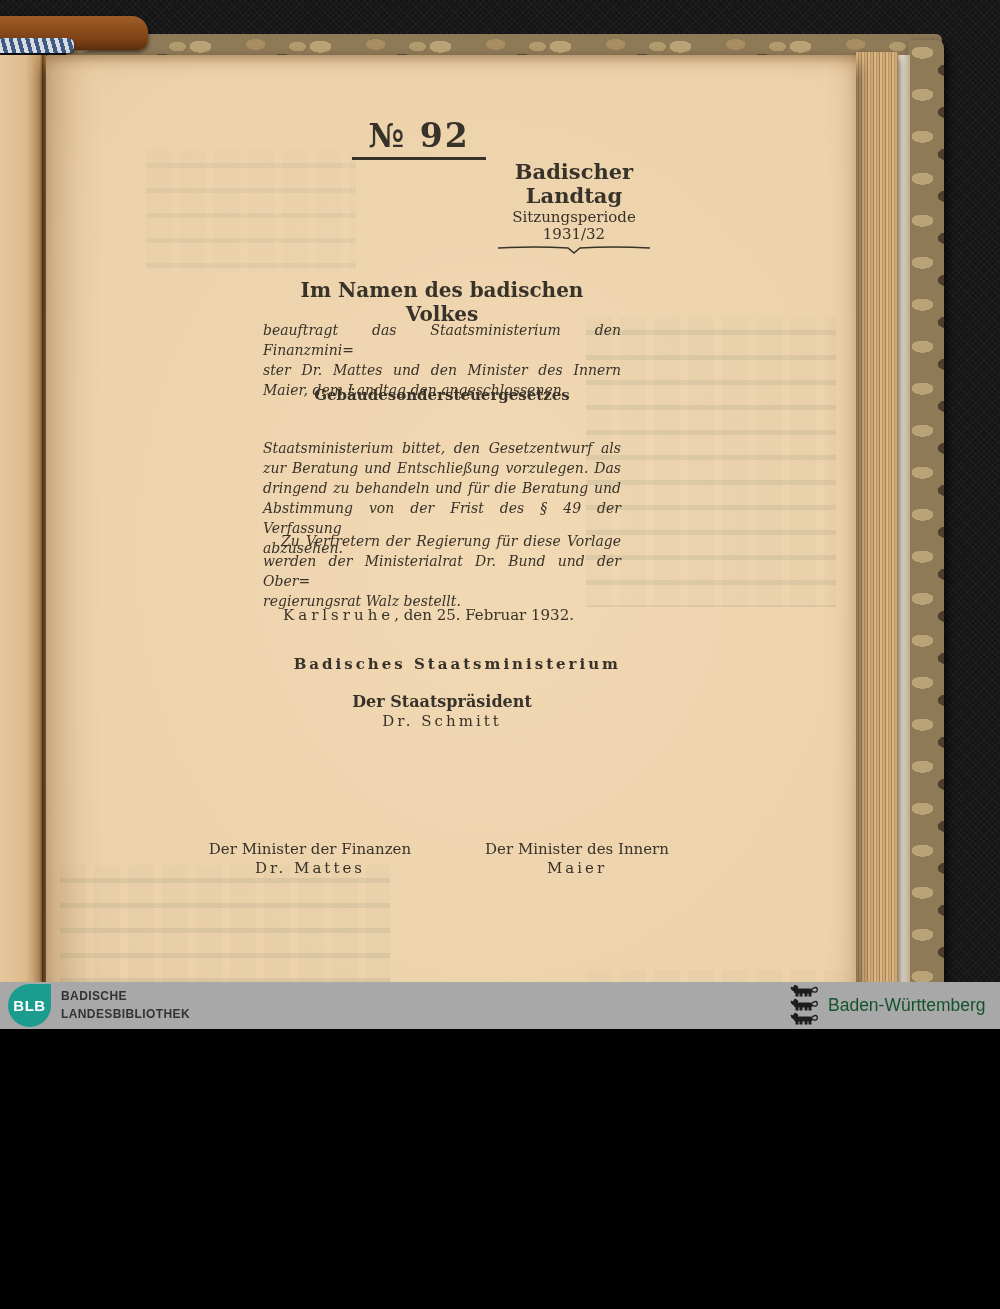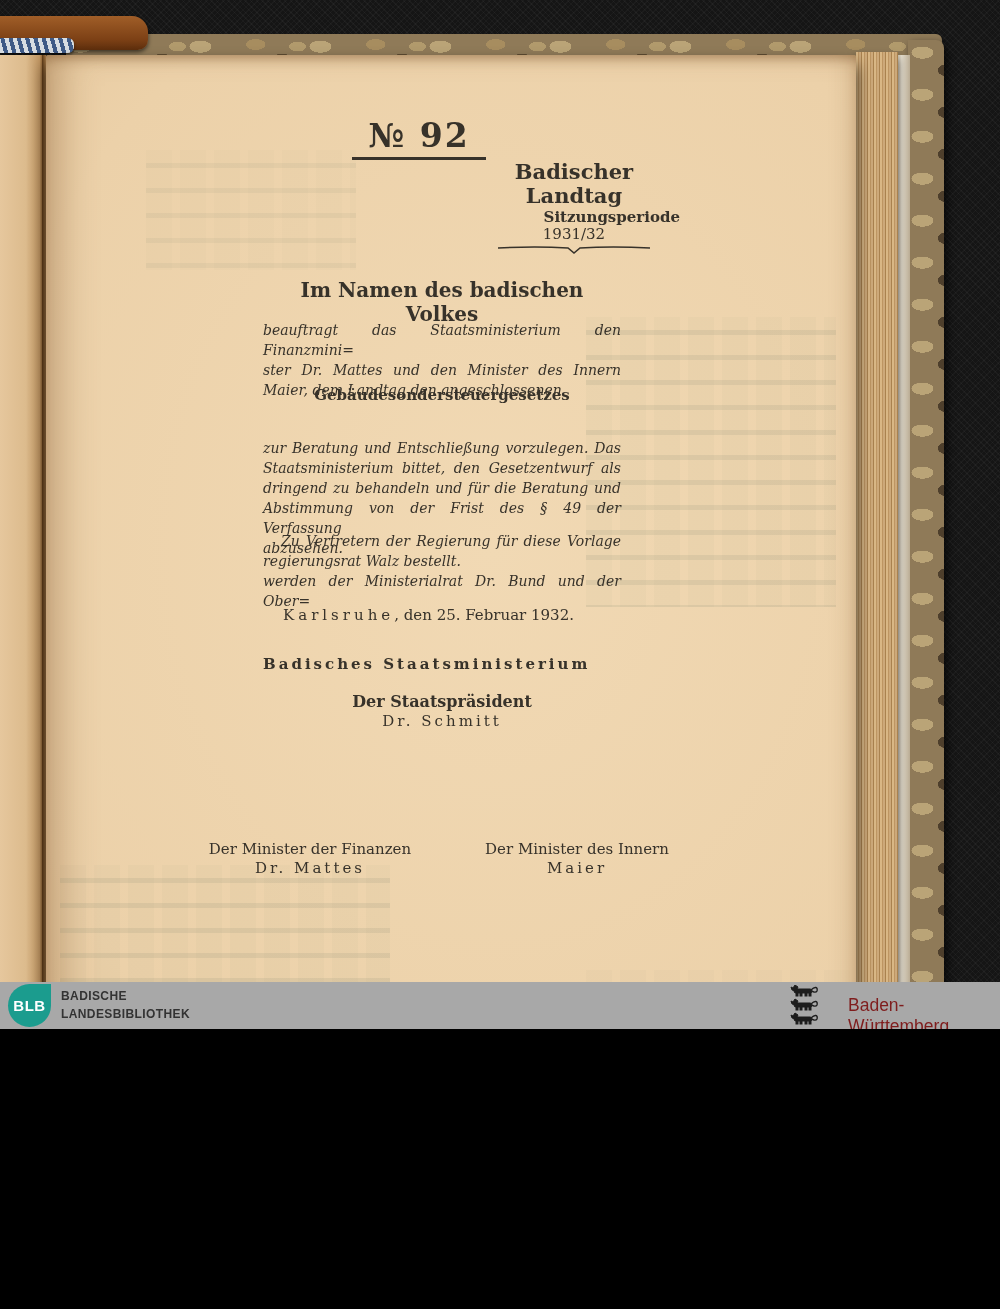--- a/index.html
+++ b/index.html
@@ -56,52 +56,52 @@
   .ghost{position:absolute;opacity:.55;filter:blur(.7px);
     background-image:repeating-linear-gradient(to bottom, transparent 0 13px, rgba(104,118,96,0.22) 13px 18px, transparent 18px 25px),
       repeating-linear-gradient(to right, rgba(104,118,96,0.06) 0 26px, transparent 26px 34px);}
   
   .print{color:#37322a;}
   .doc-number{position:absolute;left:352px;top:116px;width:134px;text-align:center;
     font-size:33px;font-weight:bold;letter-spacing:2px;
     border-bottom:3px solid #37322a;padding-bottom:2px;}
   .masthead{position:absolute;left:468px;top:160px;width:212px;text-align:center;}
   .masthead .inst{font-size:21px;font-weight:bold;line-height:24px;}
-  .masthead .sess{font-size:15px;font-weight:bold;line-height:18px;text-align:right;}
+  .masthead .sess{font-size:15px;font-weight:normal;line-height:18px;}
   .masthead .years{font-size:15px;font-weight:normal;line-height:17px;}
   .masthead svg{display:block;margin:2px auto 0;}
   .doc-title{position:absolute;left:263px;top:278px;width:358px;text-align:center;
     font-size:20px;font-weight:bold;}
   .col{position:absolute;left:263px;width:358px;font-size:14px;line-height:20px;font-style:italic;}
   .col .ln{text-align:justify;}
   .col .ln.just{text-align-last:justify;}
   .p1{top:320px;} .p2{top:438px;} .p3{top:531px;}
   .indent{text-indent:18px;}
   .law-title{position:absolute;left:263px;top:385px;width:358px;text-align:center;
     font-size:15px;font-weight:bold;line-height:21px;}
   .dateline{position:absolute;left:283px;top:606px;font-size:15px;}
   .sp{letter-spacing:4px;}
-  .ministry{position:absolute;left:263px;top:655px;width:358px;text-align:left;
+  .ministry{position:absolute;left:263px;top:655px;width:358px;text-align:right;
     font-size:15px;font-weight:bold;letter-spacing:3px;}
   .president-title{position:absolute;left:263px;top:692px;width:358px;text-align:center;
     font-size:16px;font-weight:bold;}
   .president-name{position:absolute;left:263px;top:712px;width:358px;text-align:center;
     font-size:15px;letter-spacing:3px;}
   .minister{position:absolute;width:250px;text-align:center;}
   .minister .mt{font-size:15px;font-weight:normal;line-height:19px;}
   .minister .mn{font-size:15px;letter-spacing:3px;line-height:19px;}
   .min-fin{left:185px;top:840px;} .min-int{left:452px;top:840px;}
   
   .footer{position:absolute;left:0;bottom:0;width:1000px;height:47px;background:#a8a8a8;
     display:flex;align-items:center;font-family:"Liberation Sans", sans-serif;}
   .blb-logo{position:absolute;left:8px;top:2px;width:43px;height:43px;background:#1b9c8e;
     border-radius:50% 0 50% 50%;display:flex;align-items:center;justify-content:center;
     color:#fff;font-weight:bold;font-size:15px;letter-spacing:.5px;}
   .lib-name{position:absolute;left:61px;top:5px;color:#333;font-weight:bold;font-size:12px;line-height:18px;letter-spacing:.4px;}
-  .state{position:absolute;left:828px;top:13px;color:#7f1d1d;font-size:17.5px;margin-left:20px;}
+  .state{position:absolute;left:828px;top:13px;color:#14532d;font-size:17.5px;}
   .arms{position:absolute;left:790px;top:3px;}
 </style>
 </head>
 <body>
 
 <div class="stage">
 
   <div class="cover-top marble"></div>
   <div class="cover-right marble"></div>
   <div class="paper-edge-right"></div>
@@ -136,31 +136,31 @@
       <div class="ln just">beauftragt das Staatsministerium den Finanzmini=</div>
       <div class="ln just">ster Dr. Mattes und den Minister des Innern</div>
       <div class="ln">Maier, dem Landtag den angeschlossenen</div>
     </div>
 
     <div class="law-title">
       <div>Gebäudesondersteuergesetzes</div>
     </div>
 
     <div class="col p2">
+      <div class="ln just">Staatsministerium bittet, den Gesetzentwurf als</div>
       <div class="ln just">zur Beratung und Entschließung vorzulegen. Das</div>
-      <div class="ln just">Staatsministerium bittet, den Gesetzentwurf als</div>
       <div class="ln just">dringend zu behandeln und für die Beratung und</div>
       <div class="ln just">Abstimmung von der Frist des § 49 der Verfassung</div>
       <div class="ln">abzusehen.</div>
     </div>
 
     <div class="col p3">
       <div class="ln just indent">Zu Vertretern der Regierung für diese Vorlage</div>
+      <div class="ln just">werden der Ministerialrat Dr. Bund und der Ober=</div>
       <div class="ln">regierungsrat Walz bestellt.</div>
-      <div class="ln just">werden der Ministerialrat Dr. Bund und der Ober=</div>
     </div>
 
     <div class="dateline"><span class="sp">Karlsruhe</span><span>, den 25. Februar 1932.</span></div>
 
     <div class="ministry">Badisches Staatsministerium</div>
     <div class="president-title">Der Staatspräsident</div>
     <div class="president-name">Dr. Schmitt</div>
 
     <div class="minister min-fin">
       <div class="mt">Der Minister der Finanzen</div>

